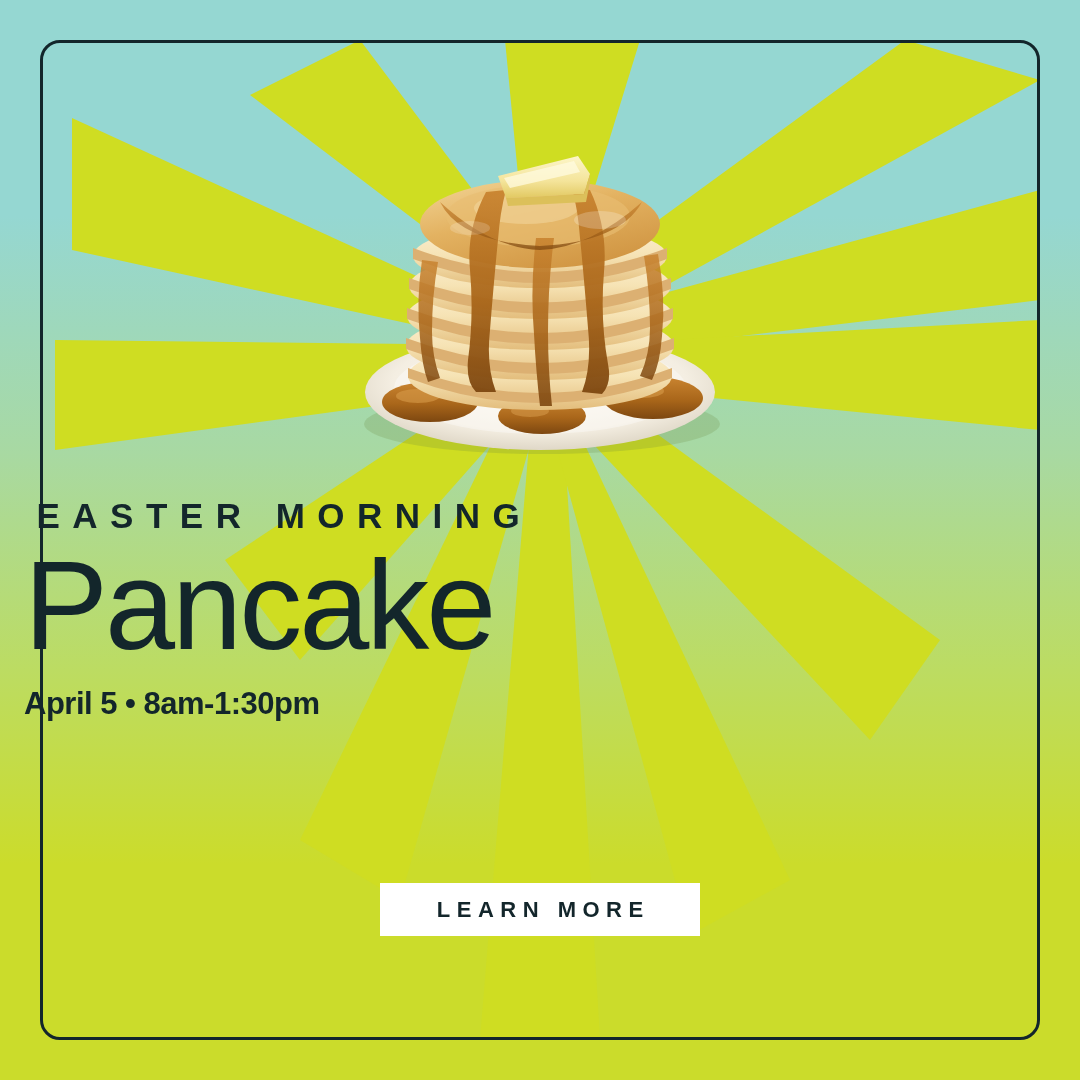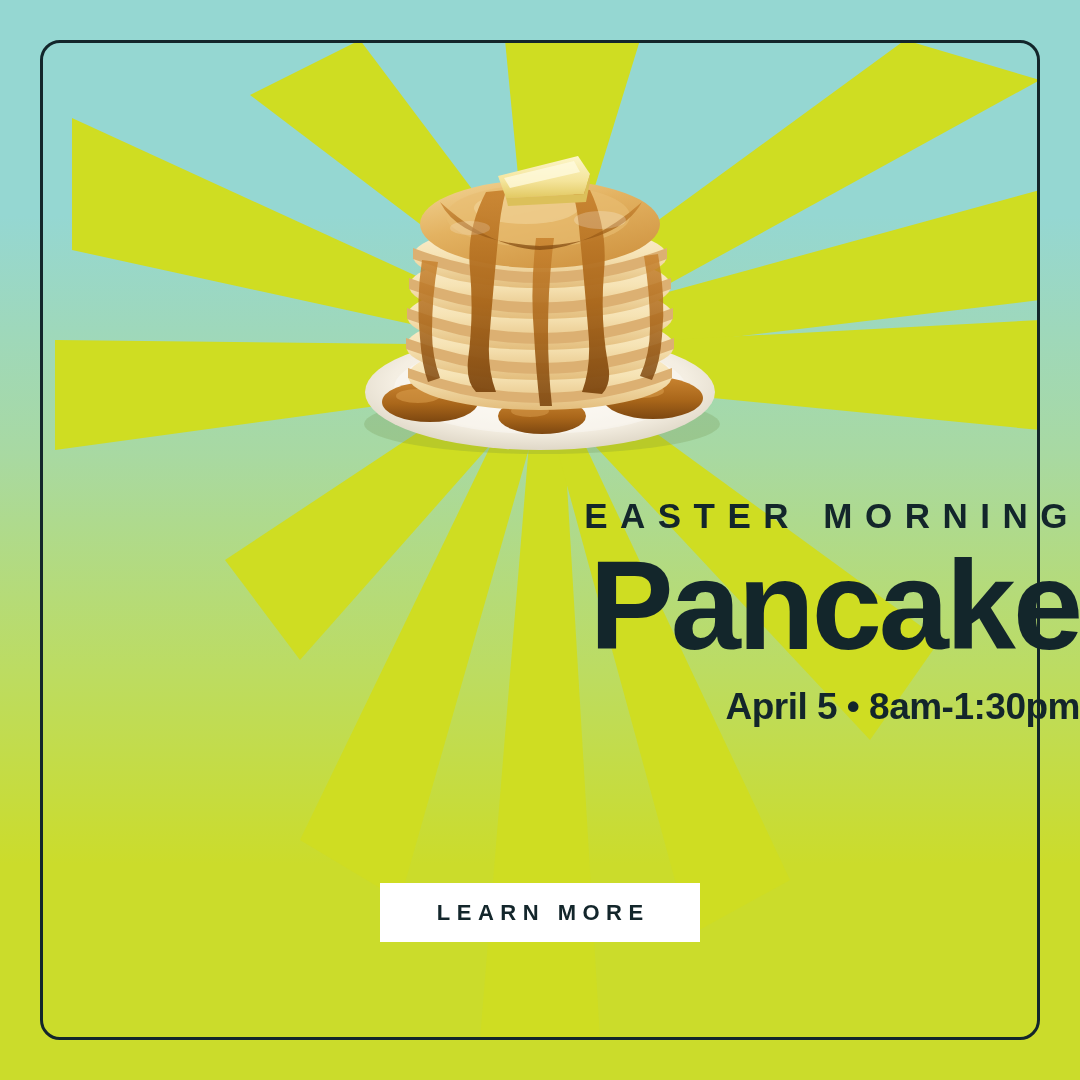--- a/index.html
+++ b/index.html
@@ -58,64 +58,64 @@
   }
   #hero svg { display: block; width: 100%; height: 100%; }
 
   
   #copy {
     position: absolute;
     left: 0;
     right: 0;
     top: 498px;
     z-index: 40;
-    text-align: right;
+    text-align: left;
     color: #13262b;
     padding-left: 24px;
   }
   .eyebrow {
     font-size: 35px;
     font-weight: bold;
     letter-spacing: 12.5px;
     text-indent: 12.5px;
     line-height: 1;
     color: #13262b;
   }
   .headline {
     font-size: 126px;
-    font-weight: bold;
+    font-weight: normal;
     line-height: 0.88;
     letter-spacing: -3px;
     margin-top: 18px;
     color: #13262b;
   }
   .headline .l2 { display: block; }
   .subhead {
-    font-size: 37px;
+    font-size: 31px;
     font-weight: bold;
     letter-spacing: -0.5px;
     margin-top: 24px;
     color: #13262b;
   }
 
   
   #cta-wrap {
     position: absolute;
     left: 0;
     right: 0;
     top: 883px;
     z-index: 40;
     text-align: center;
   }
   #cta {
     display: inline-flex;
     align-items: center;
     justify-content: center;
     width: 320px;
-    height: 59px;
+    height: 53px;
     background: #ffffff;
     border: none;
     cursor: pointer;
     padding: 0;
   }
   #cta .cta-label {
     font-family: "Liberation Sans", sans-serif;
     font-size: 22px;
     font-weight: bold;
     letter-spacing: 6.5px;

